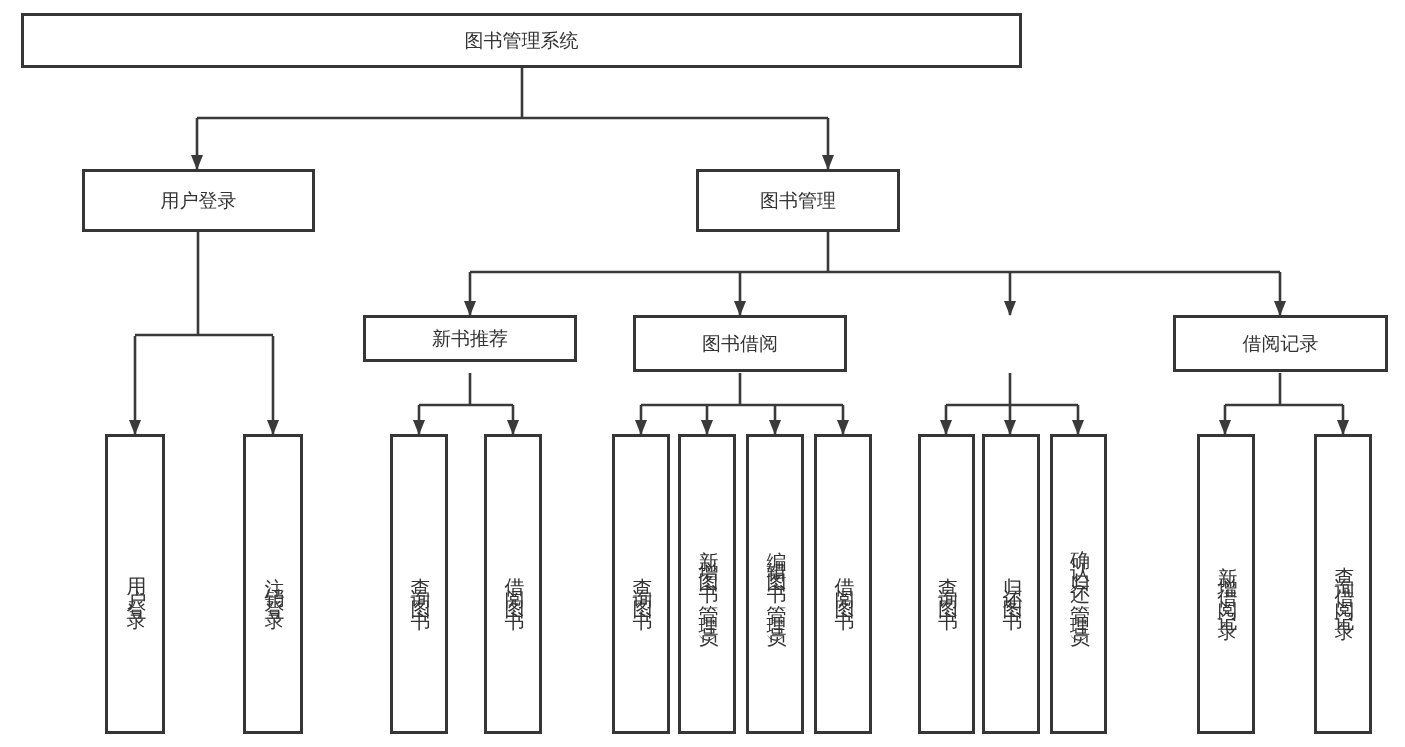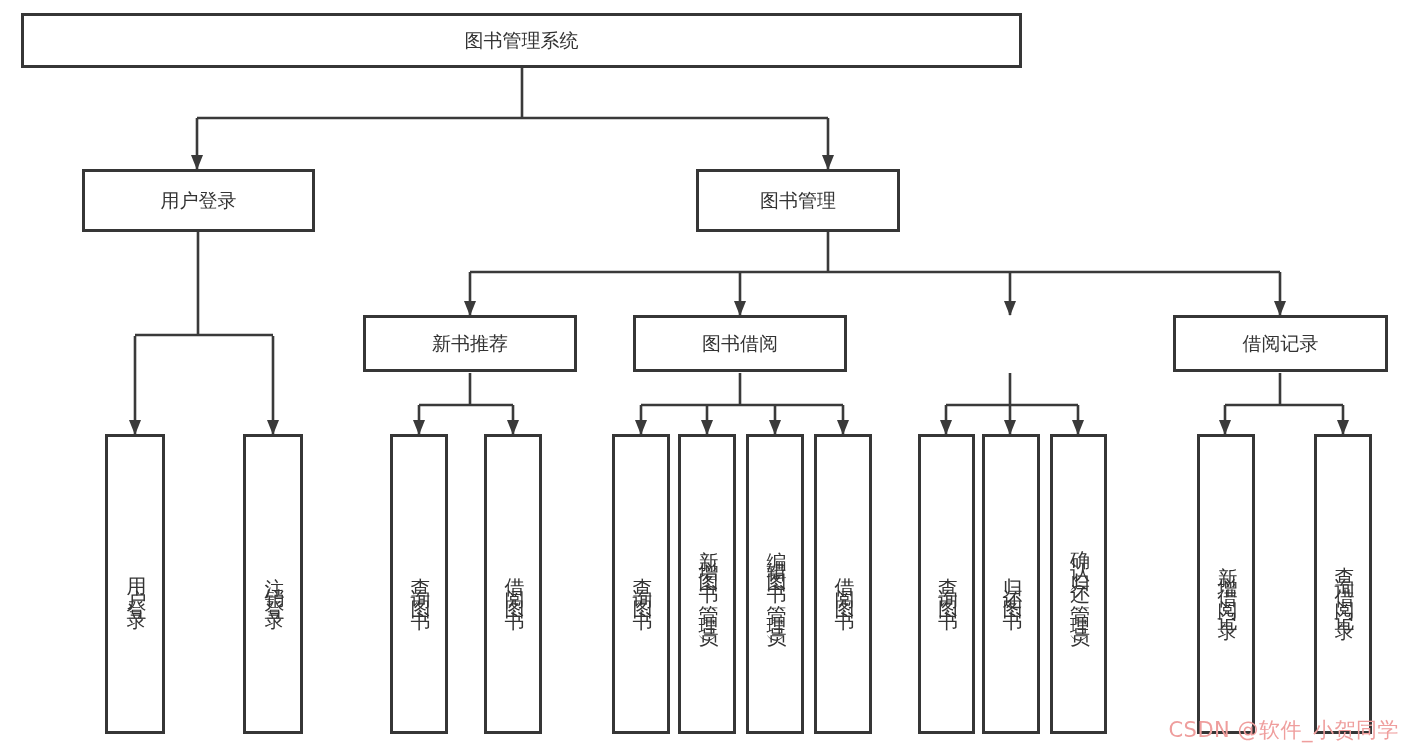--- a/index.html
+++ b/index.html
@@ -114,21 +114,21 @@
     <span>图书管理系统</span>
   </div>
 
   <div class="box hbox" style="left:82px;top:169px;width:233px;height:63px">
     <span>用户登录</span>
   </div>
   <div class="box hbox" style="left:696px;top:169px;width:204px;height:63px">
     <span>图书管理</span>
   </div>
 
-  <div class="box hbox" style="left:363px;top:315px;width:214px;height:57px">
+  <div class="box hbox" style="left:363px;top:315px;width:214px;height:47px">
     <span>新书推荐</span>
   </div>
   <div class="box hbox" style="left:633px;top:315px;width:214px;height:57px">
     <span>图书借阅</span>
   </div>
   <div class="box hbox" style="left:1173px;top:315px;width:215px;height:57px">
     <span>借阅记录</span>
   </div>
 
   <div class="box" style="left:105px;top:434px;width:60px;height:300px">
@@ -168,15 +168,14 @@
     <span class="vtext">确认归还（管理员）</span>
   </div>
 
   <div class="box" style="left:1197px;top:434px;width:58px;height:300px">
     <span class="vtext">新增借阅记录</span>
   </div>
   <div class="box" style="left:1314px;top:434px;width:58px;height:300px">
     <span class="vtext">查询借阅记录</span>
   </div>
 
-  <div class="watermark">CSDN @软件_小贺同学</div>
 
 </div>
 
 </body></html>

